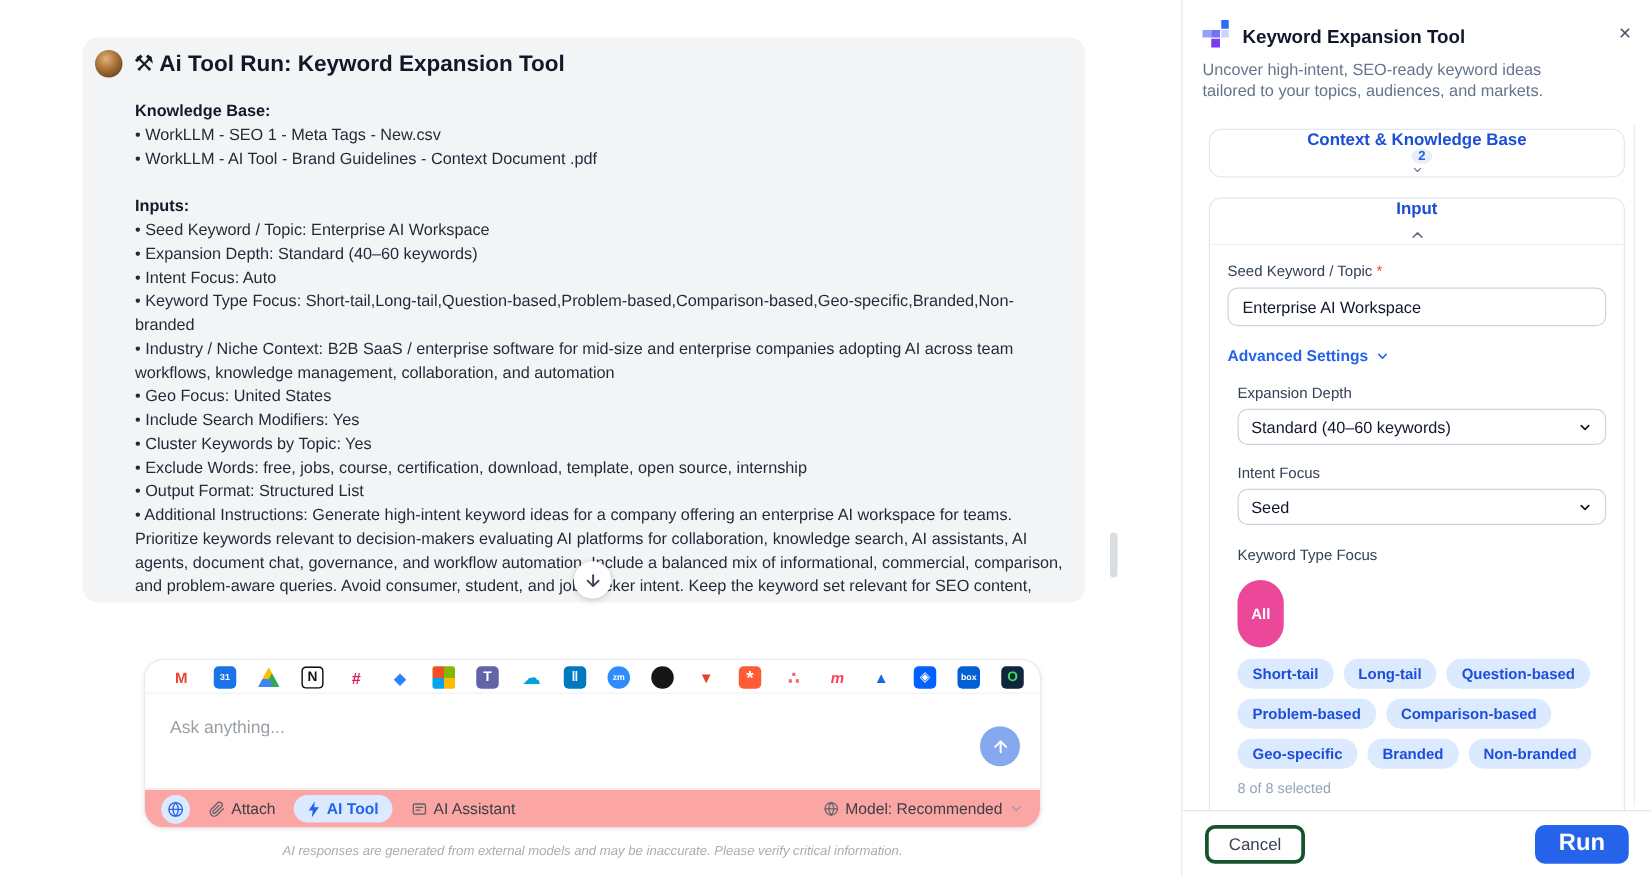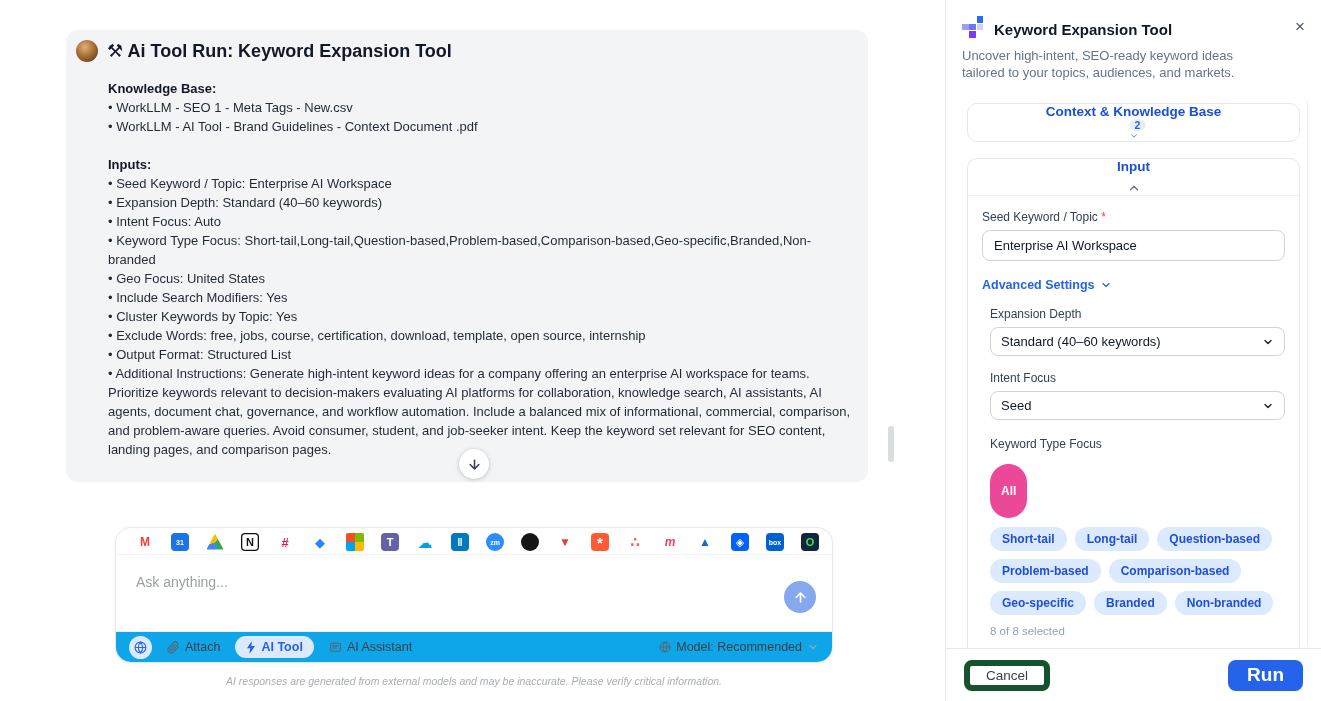--- a/index.html
+++ b/index.html
@@ -59,21 +59,21 @@
     font-family:"Liberation Sans","DejaVu Sans",sans-serif;
   }
   .ask-input::placeholder { color:#9aa0a6; }
   .send-btn {
     position:absolute; right:16px; top:26px; width:32px; height:32px; border-radius:50%;
     background:#85a8ef; display:flex; align-items:center; justify-content:center; cursor:pointer;
   }
   .composer-toolbar {
     position:absolute; left:0; right:0; bottom:0; height:31px;
     border-top:1px solid #eceef0; display:flex; align-items:center; gap:15px; padding:0 13px;
-    background:#0ea5e9;
+    background:#fca5a5;
   }
   .globe-btn {
     width:23px; height:23px; border-radius:50%; background:#dbeafe;
     display:flex; align-items:center; justify-content:center; cursor:pointer; flex:0 0 auto;
   }
   .tb-item { display:flex; align-items:center; gap:5px; font-size:12.5px; color:#3c4043; cursor:pointer; }
   .ai-tool-pill {
     display:flex; align-items:center; gap:5px; background:#dbeafe; color:#2563eb;
     font-size:12.5px; font-weight:600; border-radius:14px; padding:4px 11px; cursor:pointer;
   }
@@ -141,21 +141,21 @@
   .textarea-stub {
     margin-top:6px; height:16px; border:1px solid #cbd5e1; border-bottom:none; border-radius:8px 8px 0 0; background:#fff;
   }
   .panel-rail { position:absolute; left:361px; top:5px; width:1px; height:545px; background:#ededf1; }
 
   .panel-footer {
     position:absolute; left:0; bottom:0; width:375px; height:53px; background:#fff;
     border-top:1px solid #e5e7eb; display:flex; align-items:center; justify-content:space-between; padding:0 18px;
   }
   .btn-cancel {
-    height:31px; padding:0 16px; background:#fff; border:6px solid #14532d; border-radius:8px;
+    height:31px; padding:0 16px; background:#fff; border:3px solid #14532d; border-radius:8px;
     font-size:13.5px; color:#374151; cursor:pointer; font-family:inherit;
   }
   .btn-run {
     height:31px; padding:0 19px; background:#2563eb; border:none; border-radius:8px;
     font-size:19px; font-weight:600; color:#fff; cursor:pointer; font-family:inherit;
   }
 </style>
 </head>
 <body>
 
@@ -171,20 +171,21 @@
       <div id="kb-list">
           <div class="bullet">WorkLLM - SEO 1 - Meta Tags - New.csv</div>
           <div class="bullet">WorkLLM - AI Tool - Brand Guidelines - Context Document .pdf</div>
         </div>
       <div class="msg-heading heading-gap">Inputs:</div>
       <div id="inputs-list">
           <div class="bullet">Seed Keyword / Topic: Enterprise AI Workspace</div>
           <div class="bullet">Expansion Depth: Standard (40–60 keywords)</div>
           <div class="bullet">Intent Focus: Auto</div>
           <div class="bullet">Keyword Type Focus: Short-tail,Long-tail,Question-based,Problem-based,Comparison-based,Geo-specific,Branded,Non-branded</div>
+          <div class="bullet">Industry / Niche Context: B2B SaaS / enterprise software for mid-size and enterprise companies adopting AI across team workflows, knowledge management, collaboration, and automation</div>
           <div class="bullet">Geo Focus: United States</div>
           <div class="bullet">Include Search Modifiers: Yes</div>
           <div class="bullet">Cluster Keywords by Topic: Yes</div>
           <div class="bullet">Exclude Words: free, jobs, course, certification, download, template, open source, internship</div>
           <div class="bullet">Output Format: Structured List</div>
           <div class="bullet">Additional Instructions: Generate high-intent keyword ideas for a company offering an enterprise AI workspace for teams. Prioritize keywords relevant to decision-makers evaluating AI platforms for collaboration, knowledge search, AI assistants, AI agents, document chat, governance, and workflow automation. Include a balanced mix of informational, commercial, comparison, and problem-aware queries. Avoid consumer, student, and job-seeker intent. Keep the keyword set relevant for SEO content, landing pages, and comparison pages.</div>
         </div>
     </div>
   </div>
 

